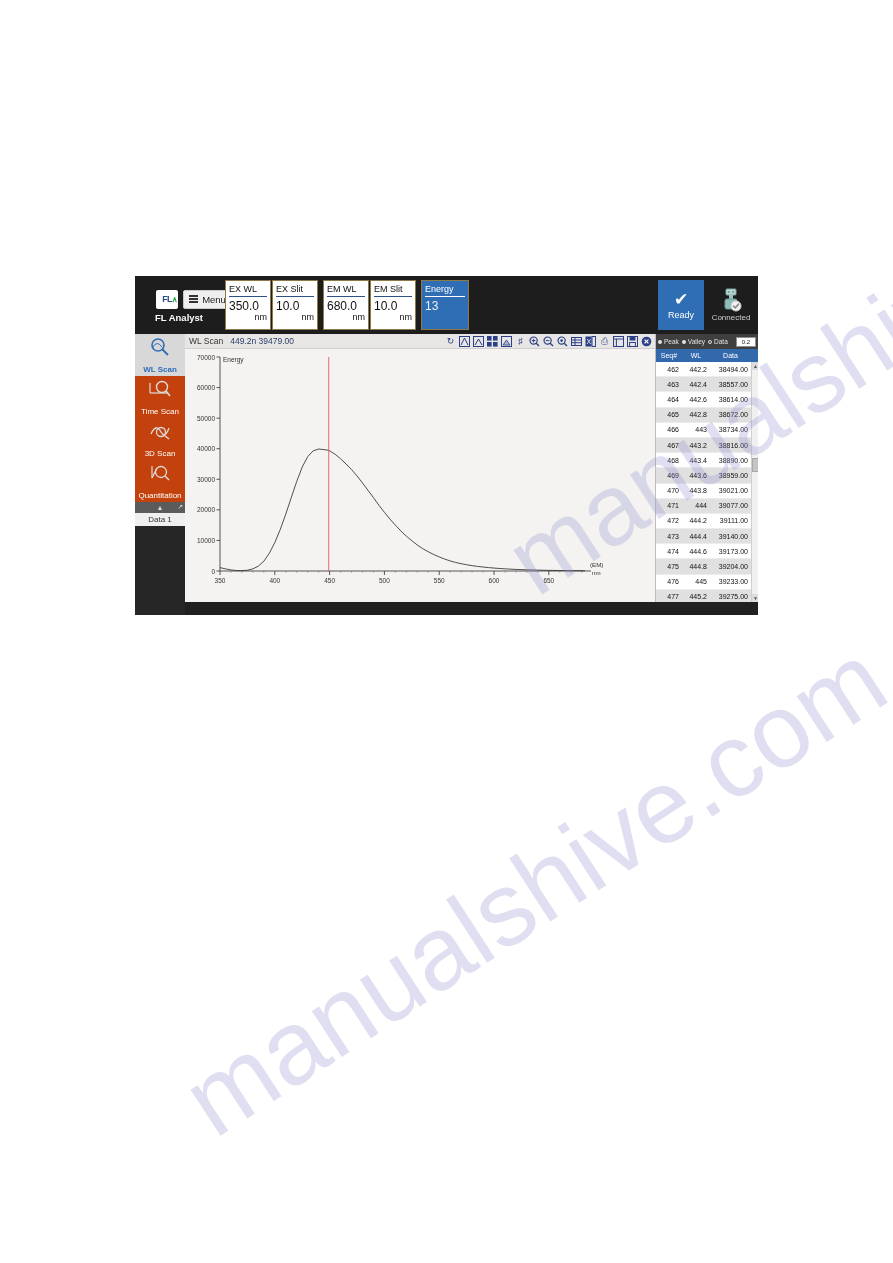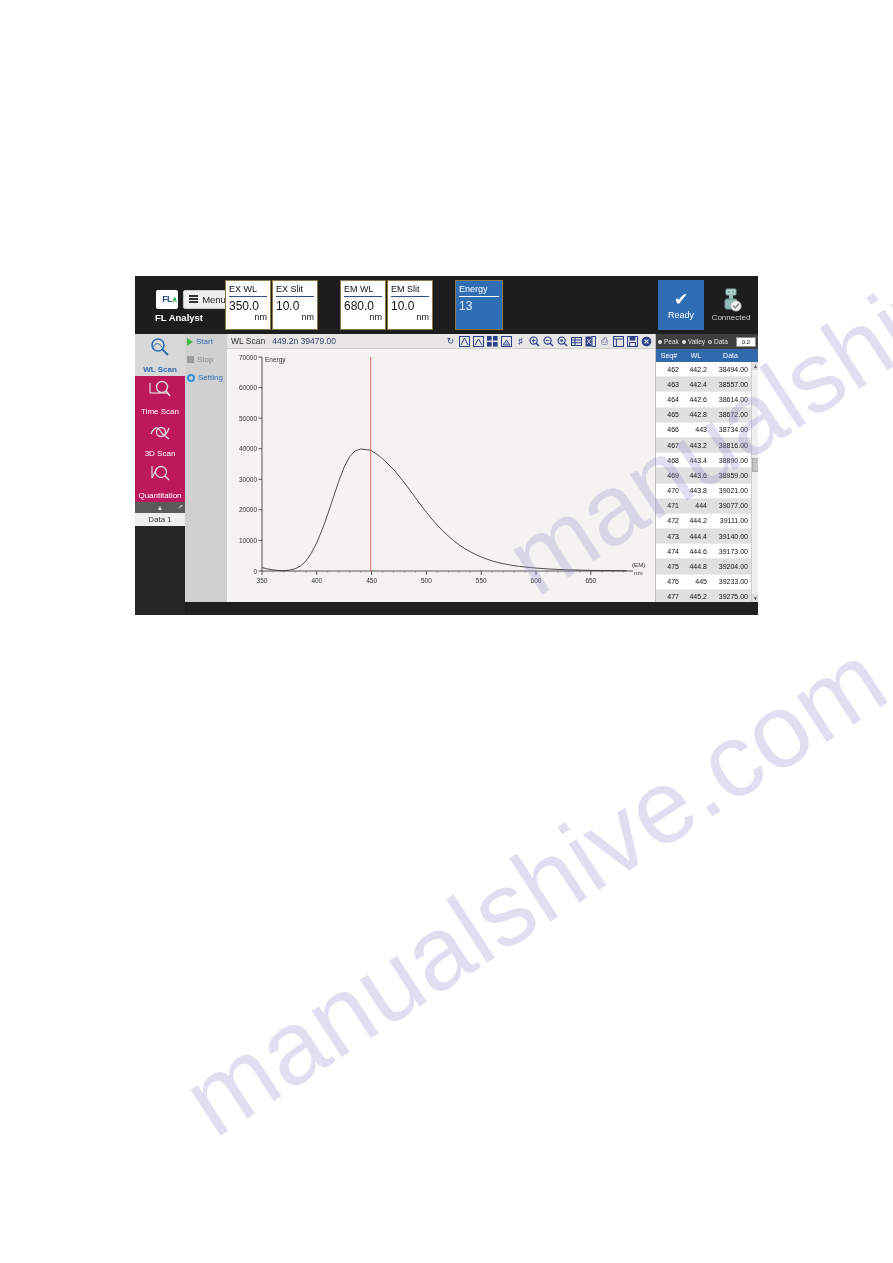--- a/index.html
+++ b/index.html
@@ -99,21 +99,21 @@
   .pcard .p-label {
     font-size: 9px; color: #111; border-bottom: 1px solid #2f4f86;
     padding-bottom: 1px; line-height: 11px;
   }
   .pcard .p-val {
     font-size: 12px; color: #111; margin-top: 4px; line-height: 10px;
   }
   .pcard .p-unit {
     font-size: 9px; color: #111; text-align: right; margin-top: 1px; line-height: 10px;
   }
-  .pcard.gap-l { margin-left: 21px; }
+  .pcard.gap-l { margin-left: 4px; }
   .pcard.energy {
     background: #2f6db5; border: 1px solid #8d7a47; width: 48px;
   }
   .pcard.energy .p-label { color: #fff; border-bottom-color: #ffffff; }
   .pcard.energy .p-val { color: #e9f0f8; }
 
   
   #statuswrap {
     margin-left: auto; display: flex; align-items: stretch;
   }
@@ -144,21 +144,21 @@
   #leftnav { width: 50px; background: #d8d8d8; position: relative; }
   .navitem {
     height: 42px; position: relative; cursor: pointer;
     display: flex; flex-direction: column; align-items: center; justify-content: flex-end;
     padding-bottom: 2px;
   }
   .navitem .ico { position: absolute; top: 3px; left: 0; right: 0; text-align: center; }
   .navitem .nlabel { font-size: 8px; line-height: 9px; }
   .navitem.active { background: #d8d8d8; }
   .navitem.active .nlabel { color: #2f6db5; font-weight: bold; }
-  .navitem.dark { background: #be185d; }
+  .navitem.dark { background: #c2410c; }
   .navitem.dark .nlabel { color: #fff; }
   #leftnav .nav-collapse {
     height: 11px; background: #5b5b5b; display: flex;
     align-items: center; justify-content: center; color: #ddd; font-size: 7px;
     position: relative;
   }
   #leftnav .nav-collapse .expand-ico {
     position: absolute; right: 2px; top: 1px; font-size: 7px; color: #ddd;
   }
   #data1bar {
@@ -392,35 +392,20 @@
         <span class="expand-ico">↗</span>
       </div>
 
       <div id="data1bar">Data 1</div>
 
       <div id="datapanel">
         
       </div>
     </div>
 
-    <div id="runcol">
-      <div class="runitem">
-        <span class="tri-play"></span>
-        <span class="rl">Start</span>
-      </div>
-      <div class="runitem disabled">
-        <span class="sq-stop"></span>
-        <span class="rl">Stop</span>
-      </div>
-      <div class="runitem">
-        <span class="gear-ico"></span>
-        <span class="rl">Setting</span>
-      </div>
-      <div id="runcol-spacer"></div>
-    </div>
 
     <div id="chartarea">
       <div id="charttools">
         <span class="ct-title">WL Scan</span>
         <span class="ct-read">449.2n  39479.00</span>
         <span class="spacer"></span>
 
         <span class="tbtn">↻</span>
         <span class="tbtn">
           <svg width="11" height="11" viewBox="0 0 11 11">

